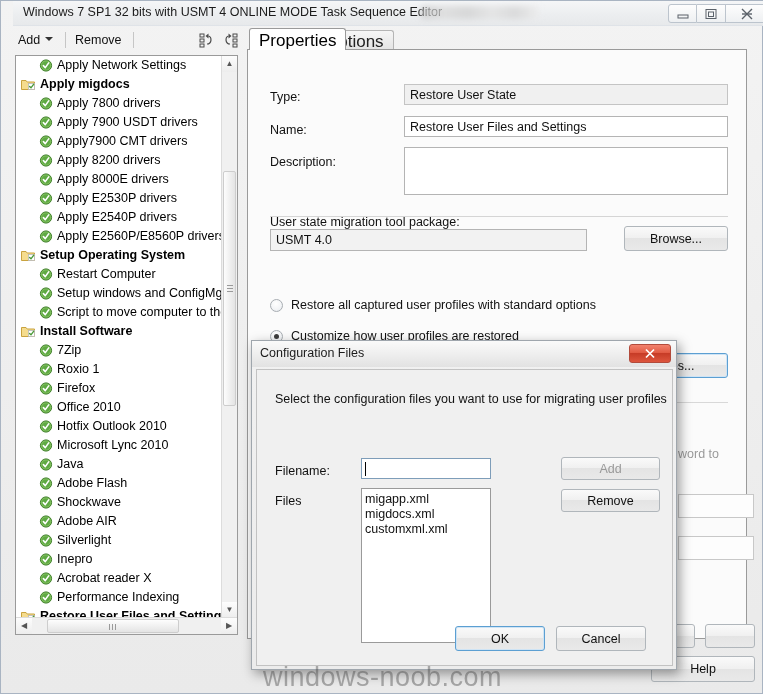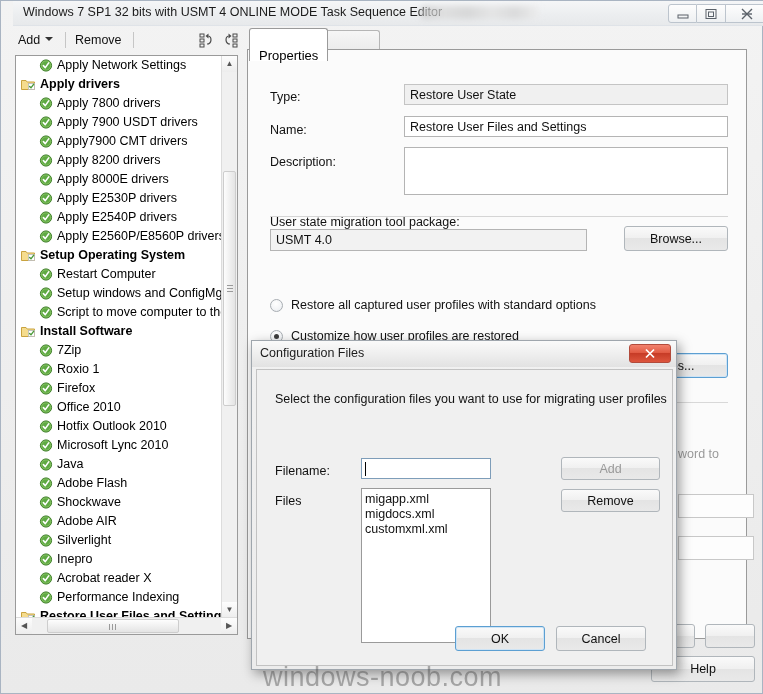--- a/index.html
+++ b/index.html
@@ -221,22 +221,22 @@
   #tabstrip {
     position: absolute;
     left: 0; top: 0;
     width: 512px; height: 22px;
   }
   .tab {
     position: absolute;
     top: 2px;
     height: 20px;
     line-height: 19px;
-    padding: 16px 9px;
-    font-size: 13px;
+    padding: 1px 9px;
+    font-size: 17px;
     border: 1px solid #b5b5b5;
     border-bottom: none;
     border-radius: 3px 3px 0 0;
     box-sizing: border-box;
     cursor: default;
   }
   .tab.active {
     top: 0; height: 22px; line-height: 21px;
     background: #ffffff;
     border-color: #9a9a9a;
@@ -554,21 +554,21 @@
       <div id="tree-list">
           <div class="tree-item leaf"><svg class="tree-ico" width="14" height="13" viewBox="0 0 14 13">
               <circle cx="7" cy="6.5" r="5.6" fill="#7fc15c" stroke="#3f7f2a" stroke-width="1"></circle>
               <circle cx="7" cy="6.5" r="4" fill="#5fa944"></circle>
               <path d="M4.4 6.6 L6.3 8.6 L9.7 3.9" stroke="#ffffff" stroke-width="1.6" fill="none" stroke-linecap="round" stroke-linejoin="round"></path>
             </svg><span class="tree-label">Apply Network Settings</span></div>
           <div class="tree-item group"><svg class="tree-ico" width="14" height="13" viewBox="0 0 14 13">
               <path d="M0.5 2.5 L5 2.5 L6.2 4 L13.5 4 L13.5 11.5 L0.5 11.5 Z" fill="#f5dc8e" stroke="#c9a33f" stroke-width="1"></path>
               <rect x="7.5" y="5.5" width="6" height="6" fill="#ffffff" stroke="#b9b9b9" stroke-width=".8"></rect>
               <path d="M8.6 8.4 L10 9.8 L12.6 6.3" stroke="#4a9a38" stroke-width="1.4" fill="none" stroke-linecap="round"></path>
-            </svg><span class="tree-label">Apply drivers</span></div>
+            </svg><span class="tree-label">Apply migdocs</span></div>
           <div class="tree-item leaf"><svg class="tree-ico" width="14" height="13" viewBox="0 0 14 13">
               <circle cx="7" cy="6.5" r="5.6" fill="#7fc15c" stroke="#3f7f2a" stroke-width="1"></circle>
               <circle cx="7" cy="6.5" r="4" fill="#5fa944"></circle>
               <path d="M4.4 6.6 L6.3 8.6 L9.7 3.9" stroke="#ffffff" stroke-width="1.6" fill="none" stroke-linecap="round" stroke-linejoin="round"></path>
             </svg><span class="tree-label">Apply 7800 drivers</span></div>
           <div class="tree-item leaf"><svg class="tree-ico" width="14" height="13" viewBox="0 0 14 13">
               <circle cx="7" cy="6.5" r="5.6" fill="#7fc15c" stroke="#3f7f2a" stroke-width="1"></circle>
               <circle cx="7" cy="6.5" r="4" fill="#5fa944"></circle>
               <path d="M4.4 6.6 L6.3 8.6 L9.7 3.9" stroke="#ffffff" stroke-width="1.6" fill="none" stroke-linecap="round" stroke-linejoin="round"></path>
             </svg><span class="tree-label">Apply 7900 USDT drivers</span></div>

